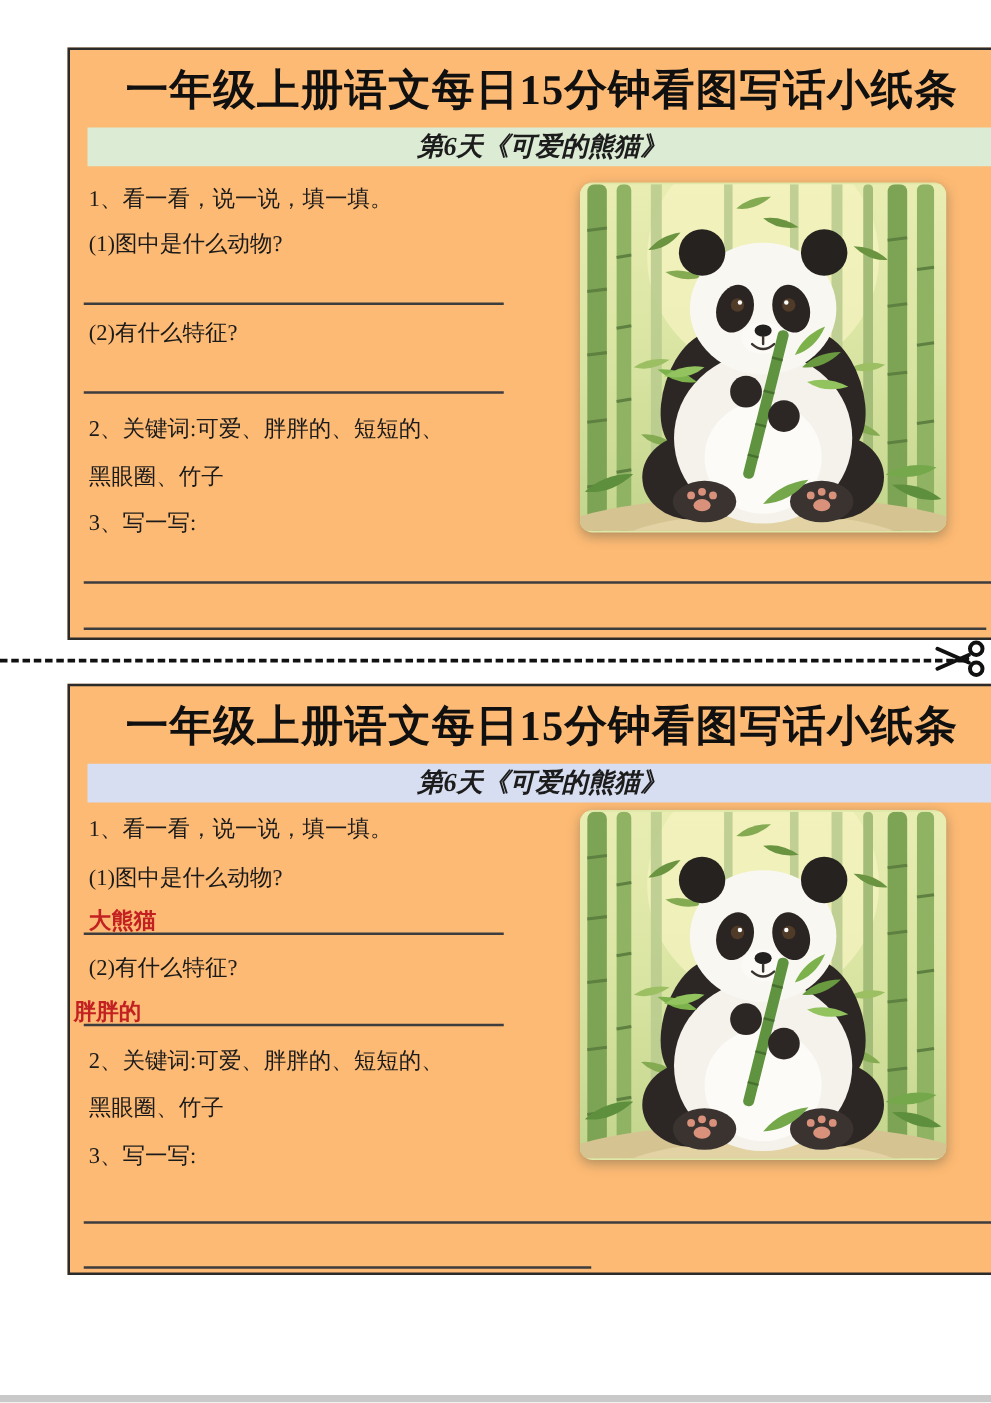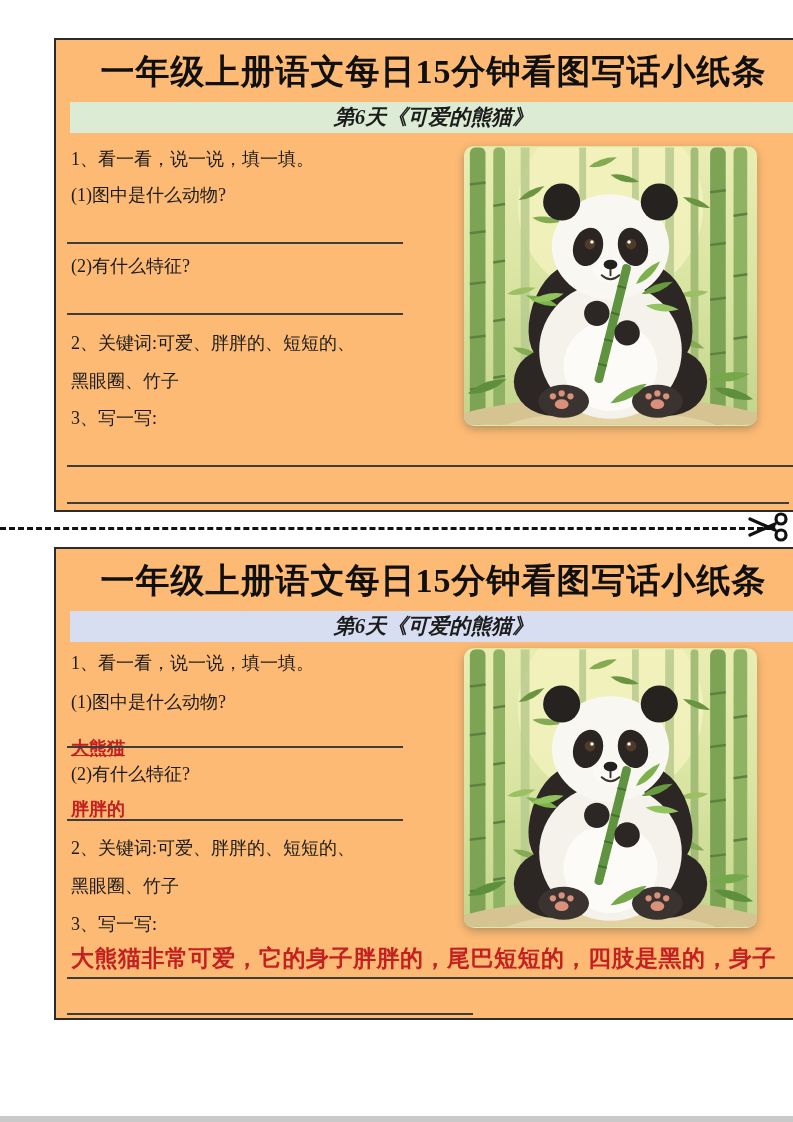--- a/index.html
+++ b/index.html
@@ -193,33 +193,32 @@
     <circle cx="25" cy="15" r="2.4" fill="#111"></circle>
   </svg>
 </div>
 
 <div class="card" id="card2">
   <div class="card-title">一年级上册语文每日15分钟看图写话小纸条</div>
   <div class="band band-blue">第6天《可爱的熊猫》</div>
 
   <div class="abs qtext" style="top:99px;left:15px;">1、看一看，说一说，填一填。</div>
   <div class="abs qtext" style="top:138px;left:15px;">(1)图中是什么动物?</div>
-  <div class="abs qtext red" style="top:184px;left:15px;text-decoration:underline;">大熊猫</div>
+  <div class="abs qtext red" style="top:172px;left:15px;">大熊猫</div>
   <div class="abs uline" style="top:197px;left:11px;width:336px;"></div>
   <div class="abs qtext" style="top:210px;left:15px;">(2)有什么特征?</div>
-  <div class="abs qtext red" style="top:245px;left:15px;">胖胖的</div>
+  <div class="abs qtext red" style="top:245px;left:3px;">胖胖的</div>
   <div class="abs uline" style="top:270px;left:11px;width:336px;"></div>
   <div class="abs qtext" style="top:284px;left:15px;">2、关键词:可爱、胖胖的、短短的、</div>
   <div class="abs qtext" style="top:322px;left:15px;">黑眼圈、竹子</div>
   <div class="abs qtext" style="top:360px;left:15px;">3、写一写:</div>
 
   <div class="abs img-frame" style="top:99px;left:408px;">
     <svg width="293" height="280" viewBox="0 0 300 284">
         <use href="#panda-art"></use>
       </svg>
   </div>
 
-  <div class="abs essay red" style="top:395px;left:15px;">大熊猫非常可爱，它的身子胖胖的，尾巴短短的，四肢是黑的，身子</div>
   <div class="abs uline" style="top:428px;left:11px;width:730px;"></div>
   <div class="abs uline" style="top:464px;left:11px;width:406px;"></div>
 </div>
 
 <div class="bottom-edge"></div>
 
 </body></html>

